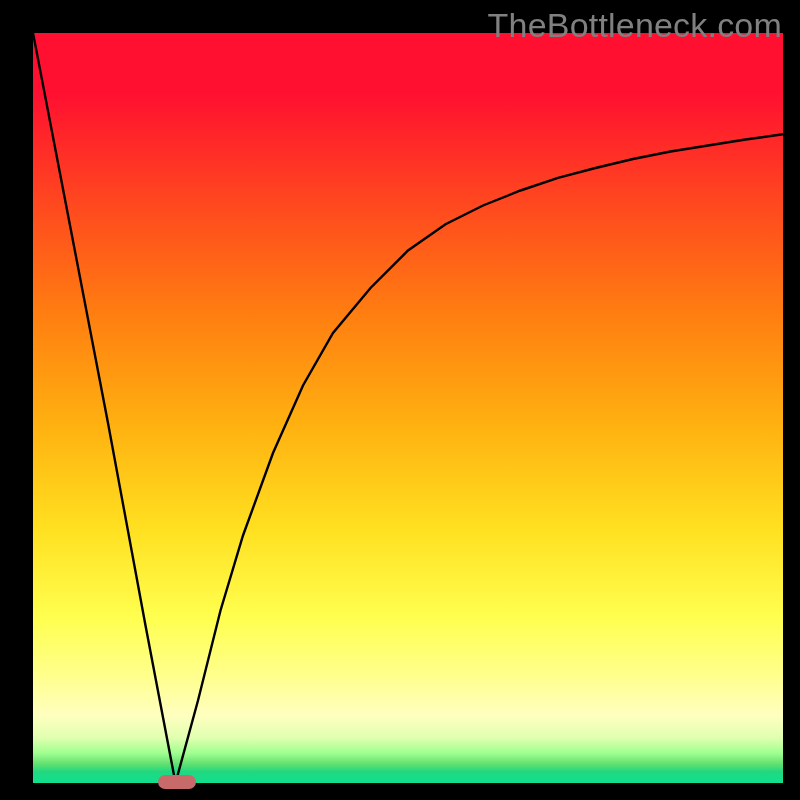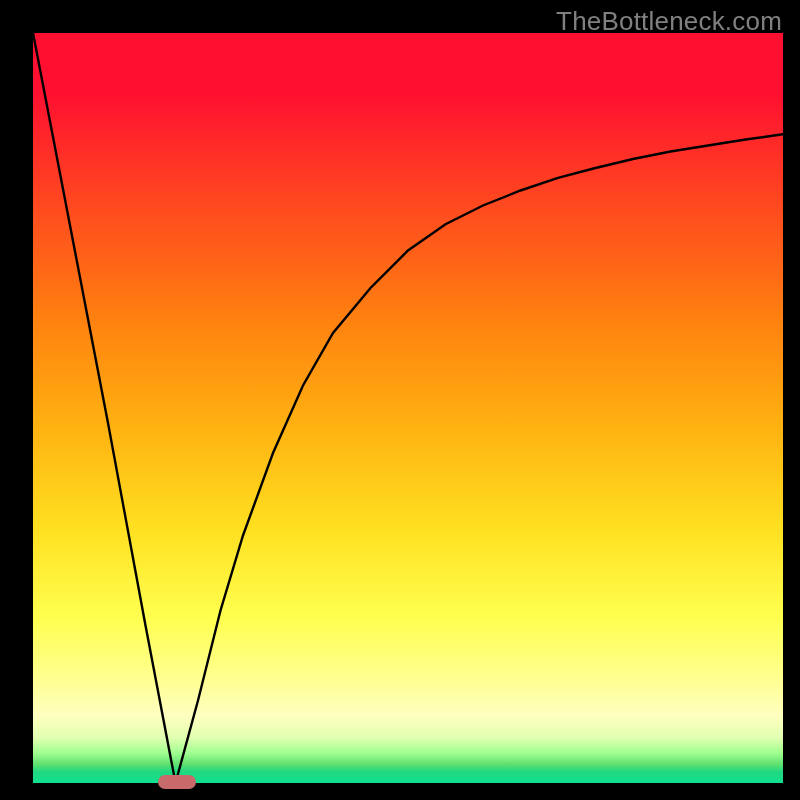--- a/index.html
+++ b/index.html
@@ -26,21 +26,21 @@
       #60e070 97.5%,
       #20d880 98.5%,
       #10e090 100%
     );
   }
   .watermark {
     position: absolute;
     top: 6px;
     right: 18px;
     color: #808080;
-    font-size: 26px;
+    font-size: 34px;
     font-weight: 500;
     letter-spacing: 0.2px;
   }
   svg.curve {
     position: absolute;
     top: 33px;
     left: 33px;
     width: 750px;
     height: 750px;
     pointer-events: none;

